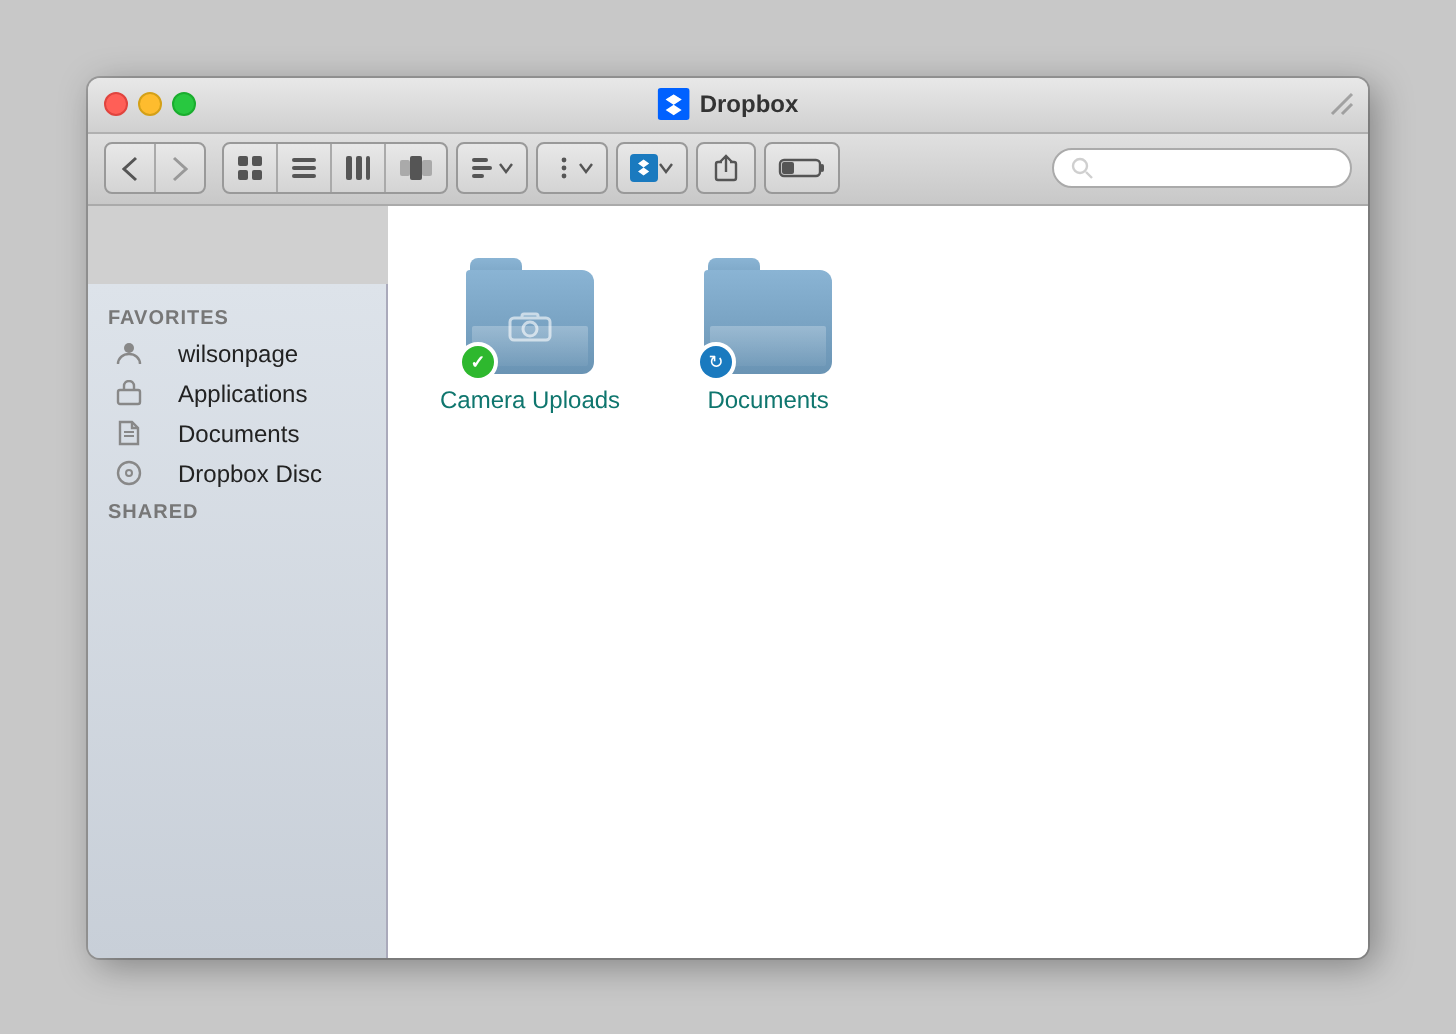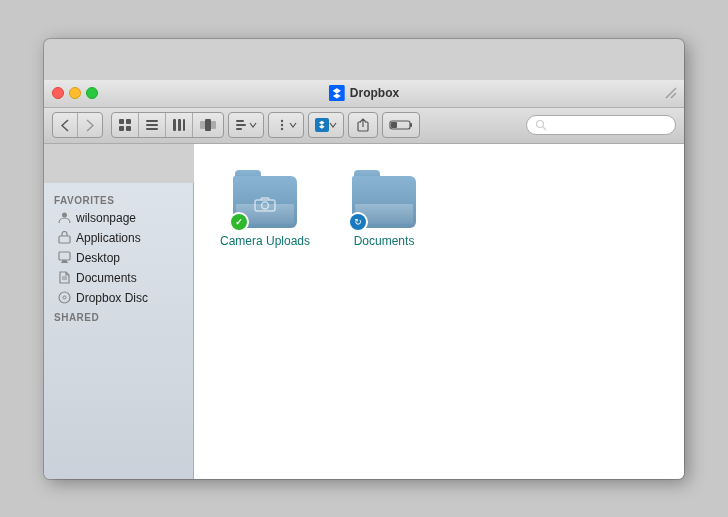--- a/index.html
+++ b/index.html
@@ -25,21 +25,20 @@
 
     
     .title-bar {
       height: 28px;
       background: linear-gradient(to bottom, #e8e8e8, #d0d0d0);
       border-bottom: 1px solid #b0b0b0;
       display: flex;
       align-items: center;
       padding: 0 8px;
       position: relative;
-      margin-top: 41px;
     }
 
     .traffic-lights {
       display: flex;
       gap: 5px;
       align-items: center;
     }
 
     .traffic-light {
       width: 12px;
@@ -186,21 +185,21 @@
       text-transform: uppercase;
     }
 
     .sidebar-item {
       display: flex;
       align-items: center;
       padding: 3px 10px;
       cursor: pointer;
       font-size: 12px;
       color: #222;
-      gap: 5px;
+      gap: 18px;
       border-radius: 4px;
       margin: 0 3px;
     }
 
     .sidebar-icon {
       width: 14px;
       height: 14px;
       flex-shrink: 0;
       display: flex;
       align-items: center;
@@ -471,30 +470,20 @@
       <div class="sidebar-item">
         <div class="sidebar-icon">
           <svg width="13" height="13" viewBox="0 0 13 13">
             <rect x="1" y="5" width="11" height="7" rx="1" fill="none" stroke="#888" stroke-width="1.2"></rect>
             <path d="M4 5V3a2.5 2.5 0 015 0v2" fill="none" stroke="#888" stroke-width="1.2"></path>
           </svg>
         </div>
         <span>Applications</span>
       </div>
 
-      <div class="sidebar-item">
-        <div class="sidebar-icon">
-          <svg width="13" height="13" viewBox="0 0 13 13">
-            <rect x="1" y="1" width="11" height="8" rx="1" fill="none" stroke="#888" stroke-width="1.2"></rect>
-            <rect x="4" y="9" width="5" height="2" rx="0.5" fill="#888"></rect>
-            <rect x="3" y="11" width="7" height="1" rx="0.5" fill="#888"></rect>
-          </svg>
-        </div>
-        <span>Desktop</span>
-      </div>
 
       <div class="sidebar-item">
         <div class="sidebar-icon">
           <svg width="13" height="13" viewBox="0 0 13 13">
             <path d="M2 1h6l3 3v8H2V1z" fill="none" stroke="#888" stroke-width="1.2"></path>
             <path d="M8 1v3h3" fill="none" stroke="#888" stroke-width="1.2"></path>
             <line x1="4" y1="6" x2="9" y2="6" stroke="#888" stroke-width="1"></line>
             <line x1="4" y1="8" x2="9" y2="8" stroke="#888" stroke-width="1"></line>
           </svg>
         </div>

